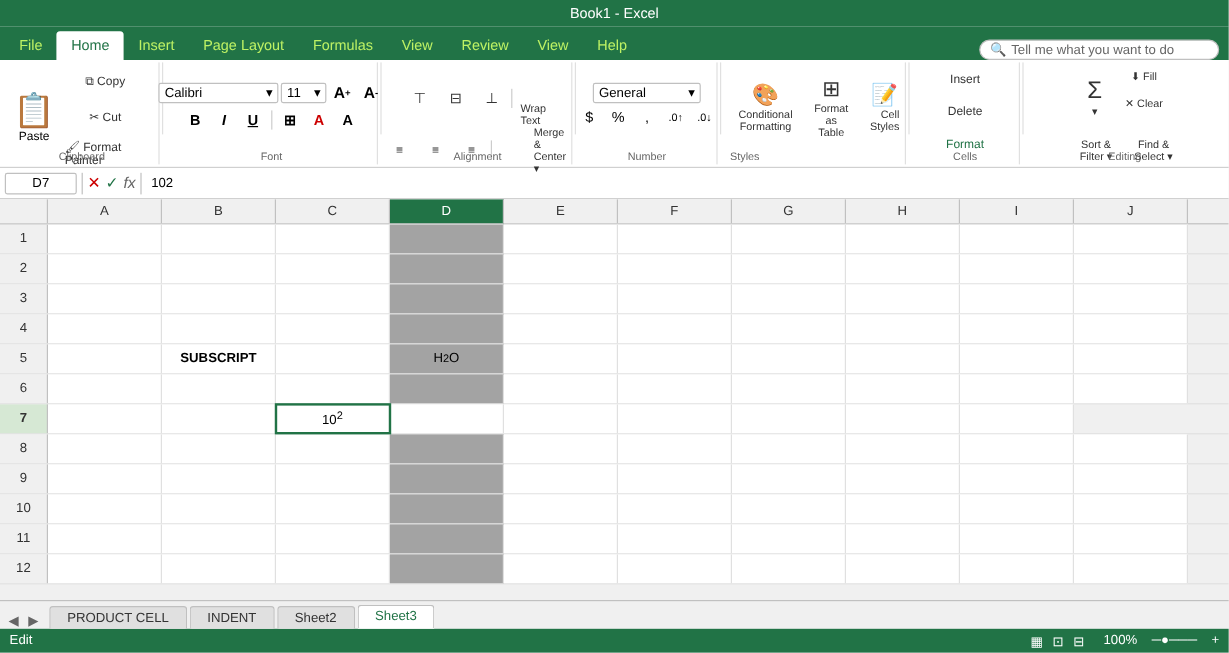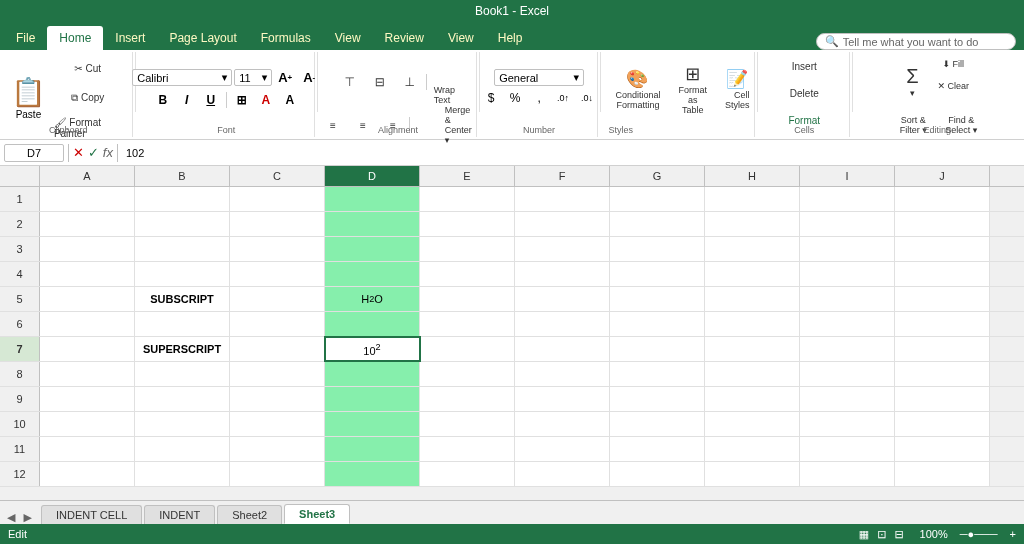--- a/index.html
+++ b/index.html
@@ -20,21 +20,21 @@
     #ribbon-tabs {
       display: flex;
       align-items: flex-end;
       background: #217346;
       padding-left: 4px;
       height: 28px;
     }
     .ribbon-tab {
       padding: 4px 12px;
       font-size: 12px;
-      color: #fef9c3;
+      color: #bef264;
       cursor: pointer;
       border-radius: 3px 3px 0 0;
       height: 24px;
       display: flex;
       align-items: center;
     }
     .ribbon-tab.active {
       background: white;
       color: #217346;
     }
@@ -298,21 +298,21 @@
       overflow: hidden;
       white-space: nowrap;
       background: white;
       position: relative;
     }
     .cell.selected {
       outline: 2px solid #217346;
       outline-offset: -1px;
       z-index: 2;
     }
-    .cell.col-d { background: #86efac; }
+    .cell.col-d { background: #a3a3a3; }
     .cell.selected { background: white; }
 
     
     .col-a { width: 95px; min-width: 95px; }
     .col-b { width: 95px; min-width: 95px; }
     .col-c { width: 95px; min-width: 95px; }
     .col-d { width: 95px; min-width: 95px; }
     .col-e { width: 95px; min-width: 95px; }
     .col-f { width: 95px; min-width: 95px; }
     .col-g { width: 95px; min-width: 95px; }
@@ -337,21 +337,21 @@
       border: 1px solid #c0c0c0;
       border-bottom: none;
       border-radius: 3px 3px 0 0;
       background: #e0e0e0;
       color: #333;
     }
     .sheet-tab.active {
       background: white;
       color: #217346;
       border-bottom: 1px solid white;
-      font-weight: 700;
+      font-weight: 400;
     }
 
     
     #status-bar {
       height: 20px;
       background: #217346;
       display: flex;
       align-items: center;
       padding: 0 8px;
       color: white;
@@ -444,24 +444,24 @@
 <div id="ribbon">
 
   <div class="ribbon-group clipboard-group" style="min-width:80px;">
     <div class="ribbon-group-content" style="flex-direction:row; gap:2px; align-items:center;">
       <div class="paste-btn">
         <span class="btn-icon" style="font-size:28px;">📋</span>
         <span class="btn-label">Paste</span>
       </div>
       <div class="clipboard-right">
         <div class="ribbon-btn">
-          <span>✂ Cut</span>
+          <span>⧉ Copy</span>
         </div>
         <div class="ribbon-btn">
-          <span>⧉ Copy</span>
+          <span>✂ Cut</span>
         </div>
         <div class="ribbon-btn">
           <span>🖌 Format Painter</span>
         </div>
       </div>
     </div>
     <span class="ribbon-group-label">Clipboard</span>
   </div>
 
   <div class="divider-v"></div>
@@ -709,21 +709,20 @@
       <div class="cell col-f"></div>
       <div class="cell col-g"></div>
       <div class="cell col-h"></div>
       <div class="cell col-i"></div>
       <div class="cell col-j"></div>
     </div>
 
     <div class="grid-row">
       <div class="row-num" style="background:#d6e8d4; font-weight:bold;">7</div>
       <div class="cell col-a"></div>
-      <div class="cell col-b" style="font-weight:bold; justify-content:center;">SUPERSCRIPT</div>
       <div class="cell col-c"></div>
       <div class="cell col-d selected" style="justify-content:center; background:white;">
         <span>10<sup>2</sup></span>
       </div>
       <div class="cell col-e"></div>
       <div class="cell col-f"></div>
       <div class="cell col-g"></div>
       <div class="cell col-h"></div>
       <div class="cell col-i"></div>
       <div class="cell col-j"></div>
@@ -799,21 +798,21 @@
       <div class="cell col-j"></div>
     </div>
   </div>
 </div>
 
 <div id="sheet-tabs">
   <div style="display:flex; align-items:center; gap:2px; padding-right:4px;">
     <span style="cursor:pointer; color:#666; padding:0 3px;">◀</span>
     <span style="cursor:pointer; color:#666; padding:0 3px;">▶</span>
   </div>
-  <div class="sheet-tab">INDENT CELL</div>
+  <div class="sheet-tab">PRODUCT CELL</div>
   <div class="sheet-tab">INDENT</div>
   <div class="sheet-tab">Sheet2</div>
   <div class="sheet-tab active">Sheet3</div>
   <div style="flex:1;"></div>
 </div>
 
 <div id="status-bar">
   <span>Edit</span>
   <div class="status-right">
     <span title="Normal view" style="cursor:pointer;">▦</span>

